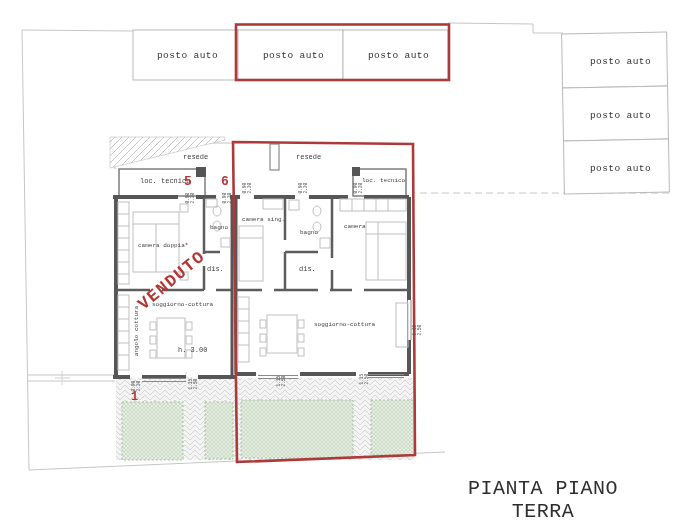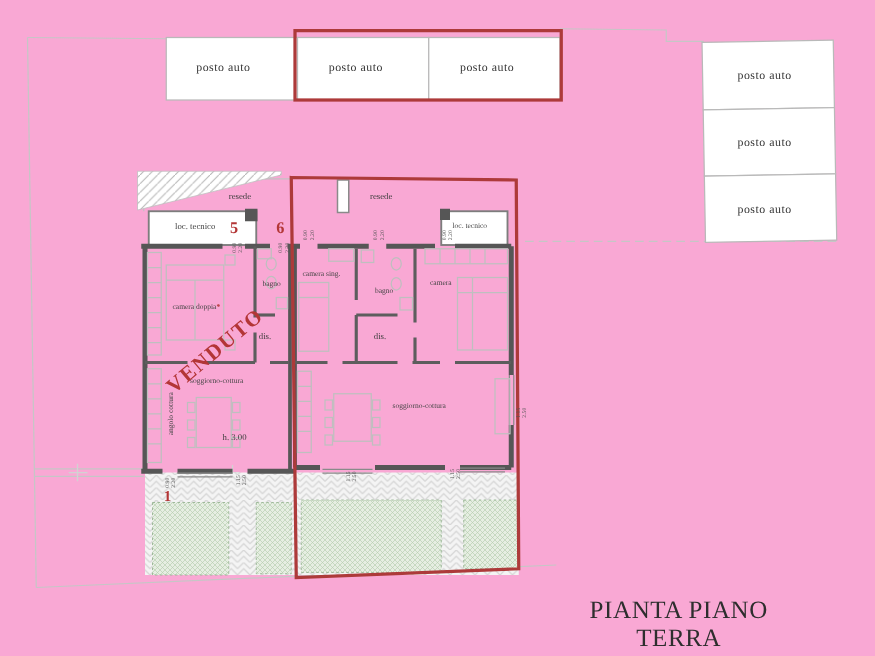--- a/index.html
+++ b/index.html
@@ -1,18 +1,18 @@
 <!DOCTYPE html>
 <html><head>
 <meta charset="utf-8">
 <style>
   html,body{margin:0;padding:0;background:#e9e9e9;}
   #stage{
-    position:relative;width:700px;height:525px;background:#f9a8d4;
-    font-family:Liberation Serif, serif;overflow:hidden;
+    position:relative;width:700px;height:525px;background:#ffffff;
+    font-family:Liberation Mono, monospace;overflow:hidden;
     box-shadow:0 0 4px rgba(0,0,0,.25);
   }
   #stage svg{position:absolute;left:0;top:0;}
   .lbl{position:absolute;color:#3a3a3a;white-space:nowrap;line-height:1;}
   .posto{font-size:9.5px;letter-spacing:.4px;color:#333;}
   .room{font-size:6px;color:#444;}
   .room7{font-size:7px;color:#3d3d3d;}
   .red{color:#b33636;font-weight:bold;}
   .num{font-size:13px;}
   .venduto{

